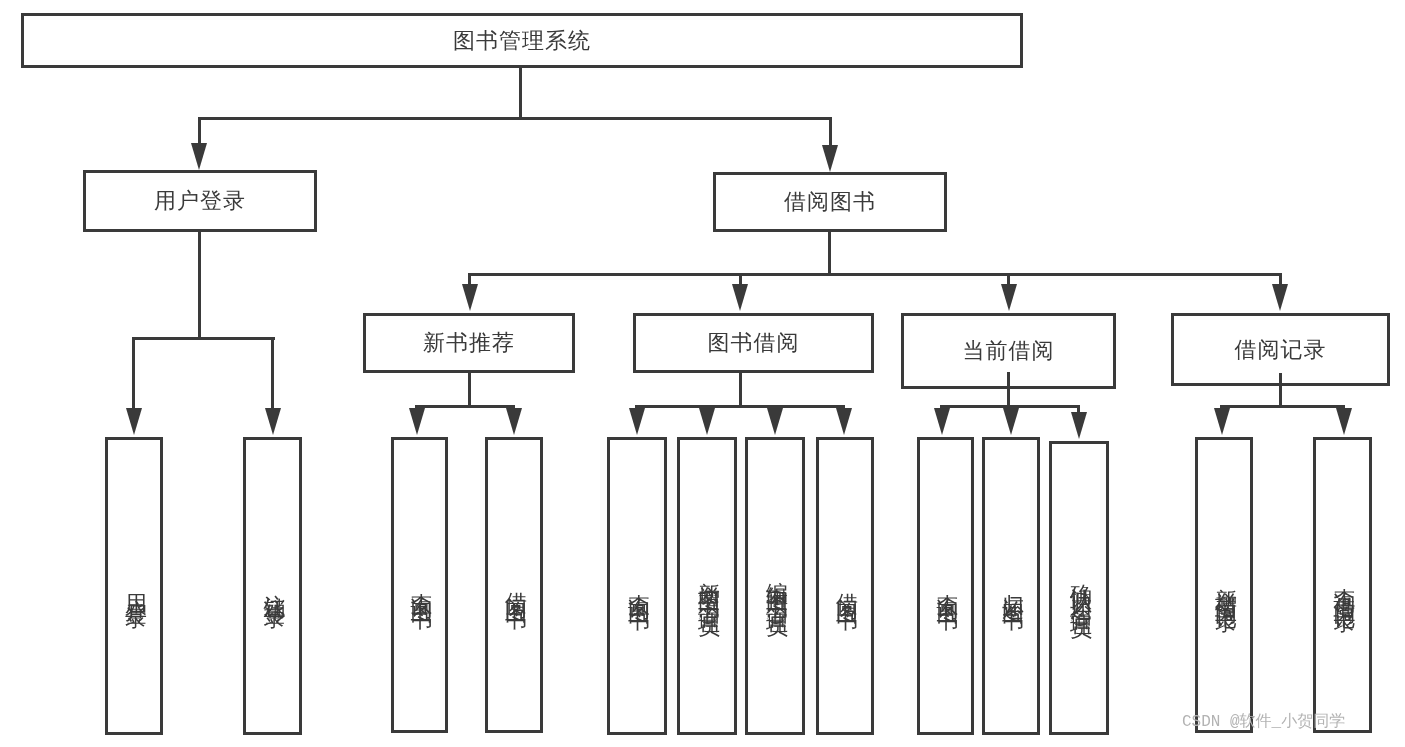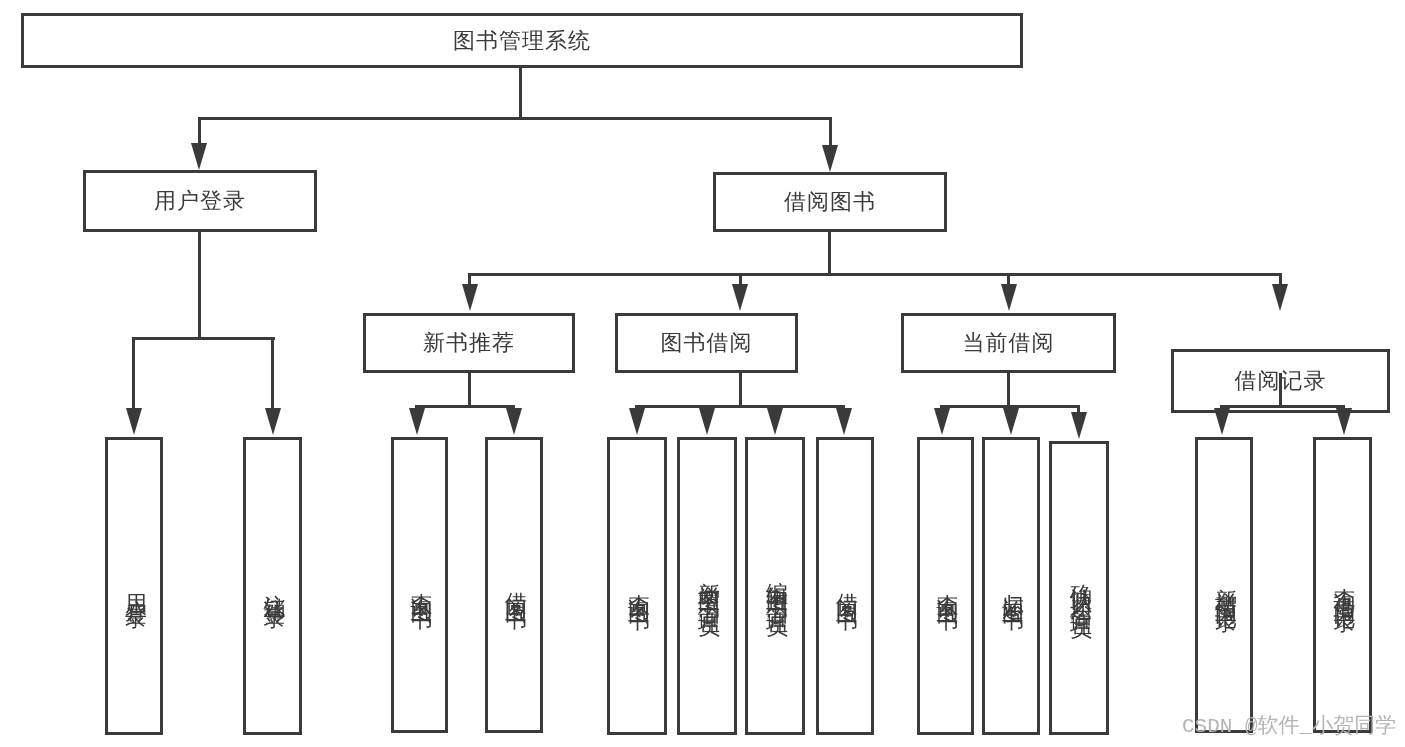--- a/index.html
+++ b/index.html
@@ -45,21 +45,21 @@
     width: 0; height: 0;
     border-left: 8px solid transparent;
     border-right: 8px solid transparent;
     border-top: 27px solid var(--line);
   }
   .watermark {
     position: absolute;
     left: 1182px;
     top: 711px;
     color: var(--watermark);
-    font-size: 21px;
+    font-size: 16px;
     white-space: nowrap;
     z-index: 5;
   }
 </style>
 </head>
 <body>
 
 <div class="canvas">
 
   <div class="box" style="left:21px; top:13px; width:1002px; height:55px;">
@@ -101,27 +101,27 @@
   <div class="vline" style="left:739px; top:273px; height:14px;"></div>
   <div class="tri" style="left:732px; top:284px;"></div>
   <div class="vline" style="left:1007px; top:273px; height:14px;"></div>
   <div class="tri" style="left:1001px; top:284px;"></div>
   <div class="vline" style="left:1279px; top:273px; height:14px;"></div>
   <div class="tri" style="left:1272px; top:284px;"></div>
 
   <div class="box" style="left:363px; top:313px; width:212px; height:60px;">
     <span>新书推荐</span>
   </div>
-  <div class="box" style="left:615px; top:313px; width:183px; height:60px;">
+  <div class="box" style="left:633px; top:313px; width:241px; height:60px;">
     <span>图书借阅</span>
   </div>
-  <div class="box" style="left:901px; top:313px; width:215px; height:60px;justify-content:center;">
+  <div class="box" style="left:901px; top:313px; width:215px; height:76px;justify-content:center;">
     <span>当前借阅</span>
   </div>
-  <div class="box" style="left:1171px; top:313px; width:219px; height:64px;margin-top:36px;">
+  <div class="box" style="left:1171px; top:313px; width:219px; height:73px;">
     <span>借阅记录</span>
   </div>
 
   <div class="vline" style="left:468px; top:373px; height:35px;"></div>
   <div class="hline" style="left:415px; top:405px; width:100px;"></div>
   <div class="vline" style="left:415px; top:405px; height:8px;"></div>
   <div class="tri" style="left:409px; top:408px;"></div>
   <div class="vline" style="left:512px; top:405px; height:8px;"></div>
   <div class="tri" style="left:506px; top:408px;"></div>
 

